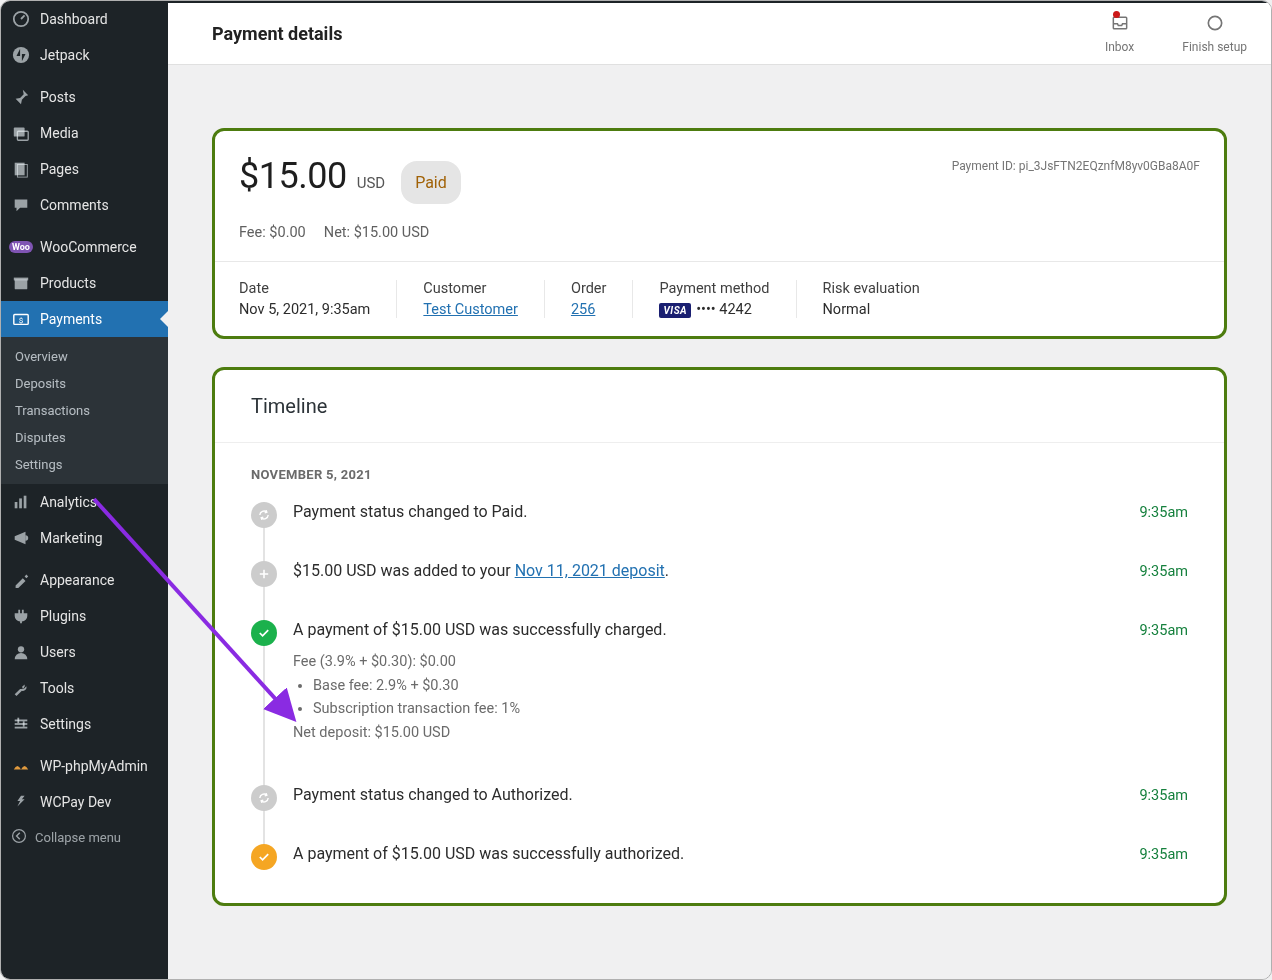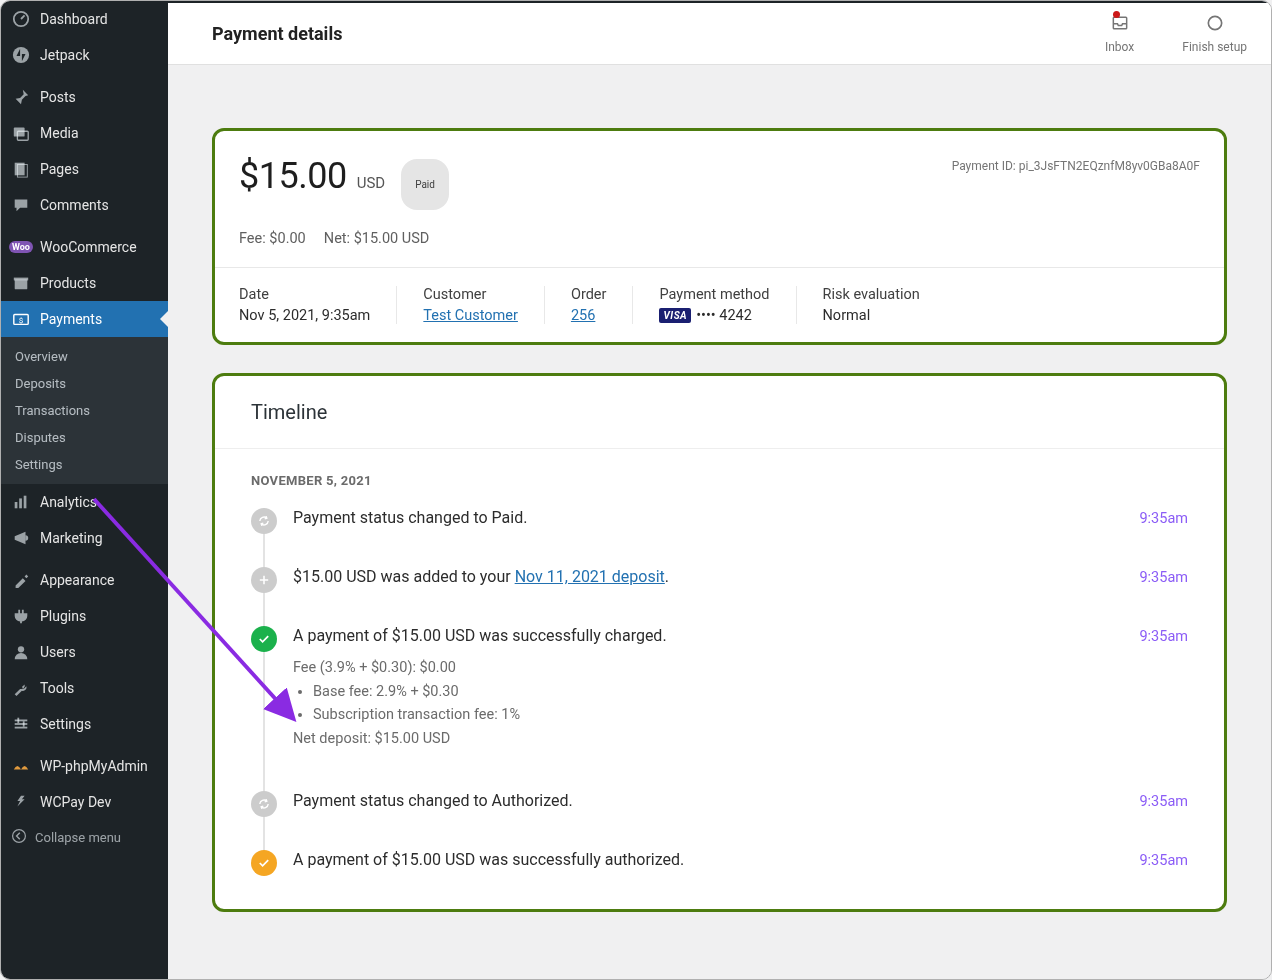--- a/index.html
+++ b/index.html
@@ -141,23 +141,23 @@
     display: flex;
     justify-content: space-between;
     padding: 24px 24px 20px 24px;
     align-items:flex-start;
   }
   .amount-row { display: flex; align-items: baseline; gap: 10px; }
   .amount { font-size: 36px; font-weight: 400; color: #1e1e1e; letter-spacing: -0.5px;}
   .currency { font-size: 15px; color: #555; }
   .badge-paid {
     background: #e5e5e5;
-    color: #404040;
-    font-size: 10px;
-    padding: 20px 14px;
+    color: #a16207;
+    font-size: 16px;
+    padding: 12px 14px;
     border-radius: 16px;
     margin-left: 6px;
   }
   .payment-id { color: #757575; font-size: 12px; margin-top: 4px;}
   .fee-net { color: #606060; font-size: 14.5px; padding: 0 24px 20px 24px; display:flex; gap:18px;}
   .meta-row {
     display: flex;
     border-top: 1px solid #e8e8e8;
     padding: 18px 24px;
     gap: 0;
@@ -224,21 +224,21 @@
     align-items: center;
     justify-content: center;
     color: #fff;
     background: #ccc;
   }
   .tl-dot.gray { background: #ccc; }
   .tl-dot.green { background: #1bb14c; }
   .tl-dot.orange { background: #f5a623; }
   .tl-row { display:flex; justify-content: space-between; align-items: baseline; gap: 20px;}
   .tl-text { font-size: 16px; color: #2c2c2c; }
-  .tl-time { font-size: 14.5px; color: #8b5cf6; white-space: nowrap;}
+  .tl-time { font-size: 14.5px; color: #15803d; white-space: nowrap;}
   .tl-sub { font-size: 14.5px; color: #6b6b6b; margin-top: 12px; line-height: 1.55;}
   .tl-sub ul { padding-left: 20px; list-style: disc; margin: 2px 0; }
   
   .annot-arrow {
     position: absolute;
     left: 85px;
     top: 490px;
     width: 230px;
     height: 250px;
     pointer-events: none;

